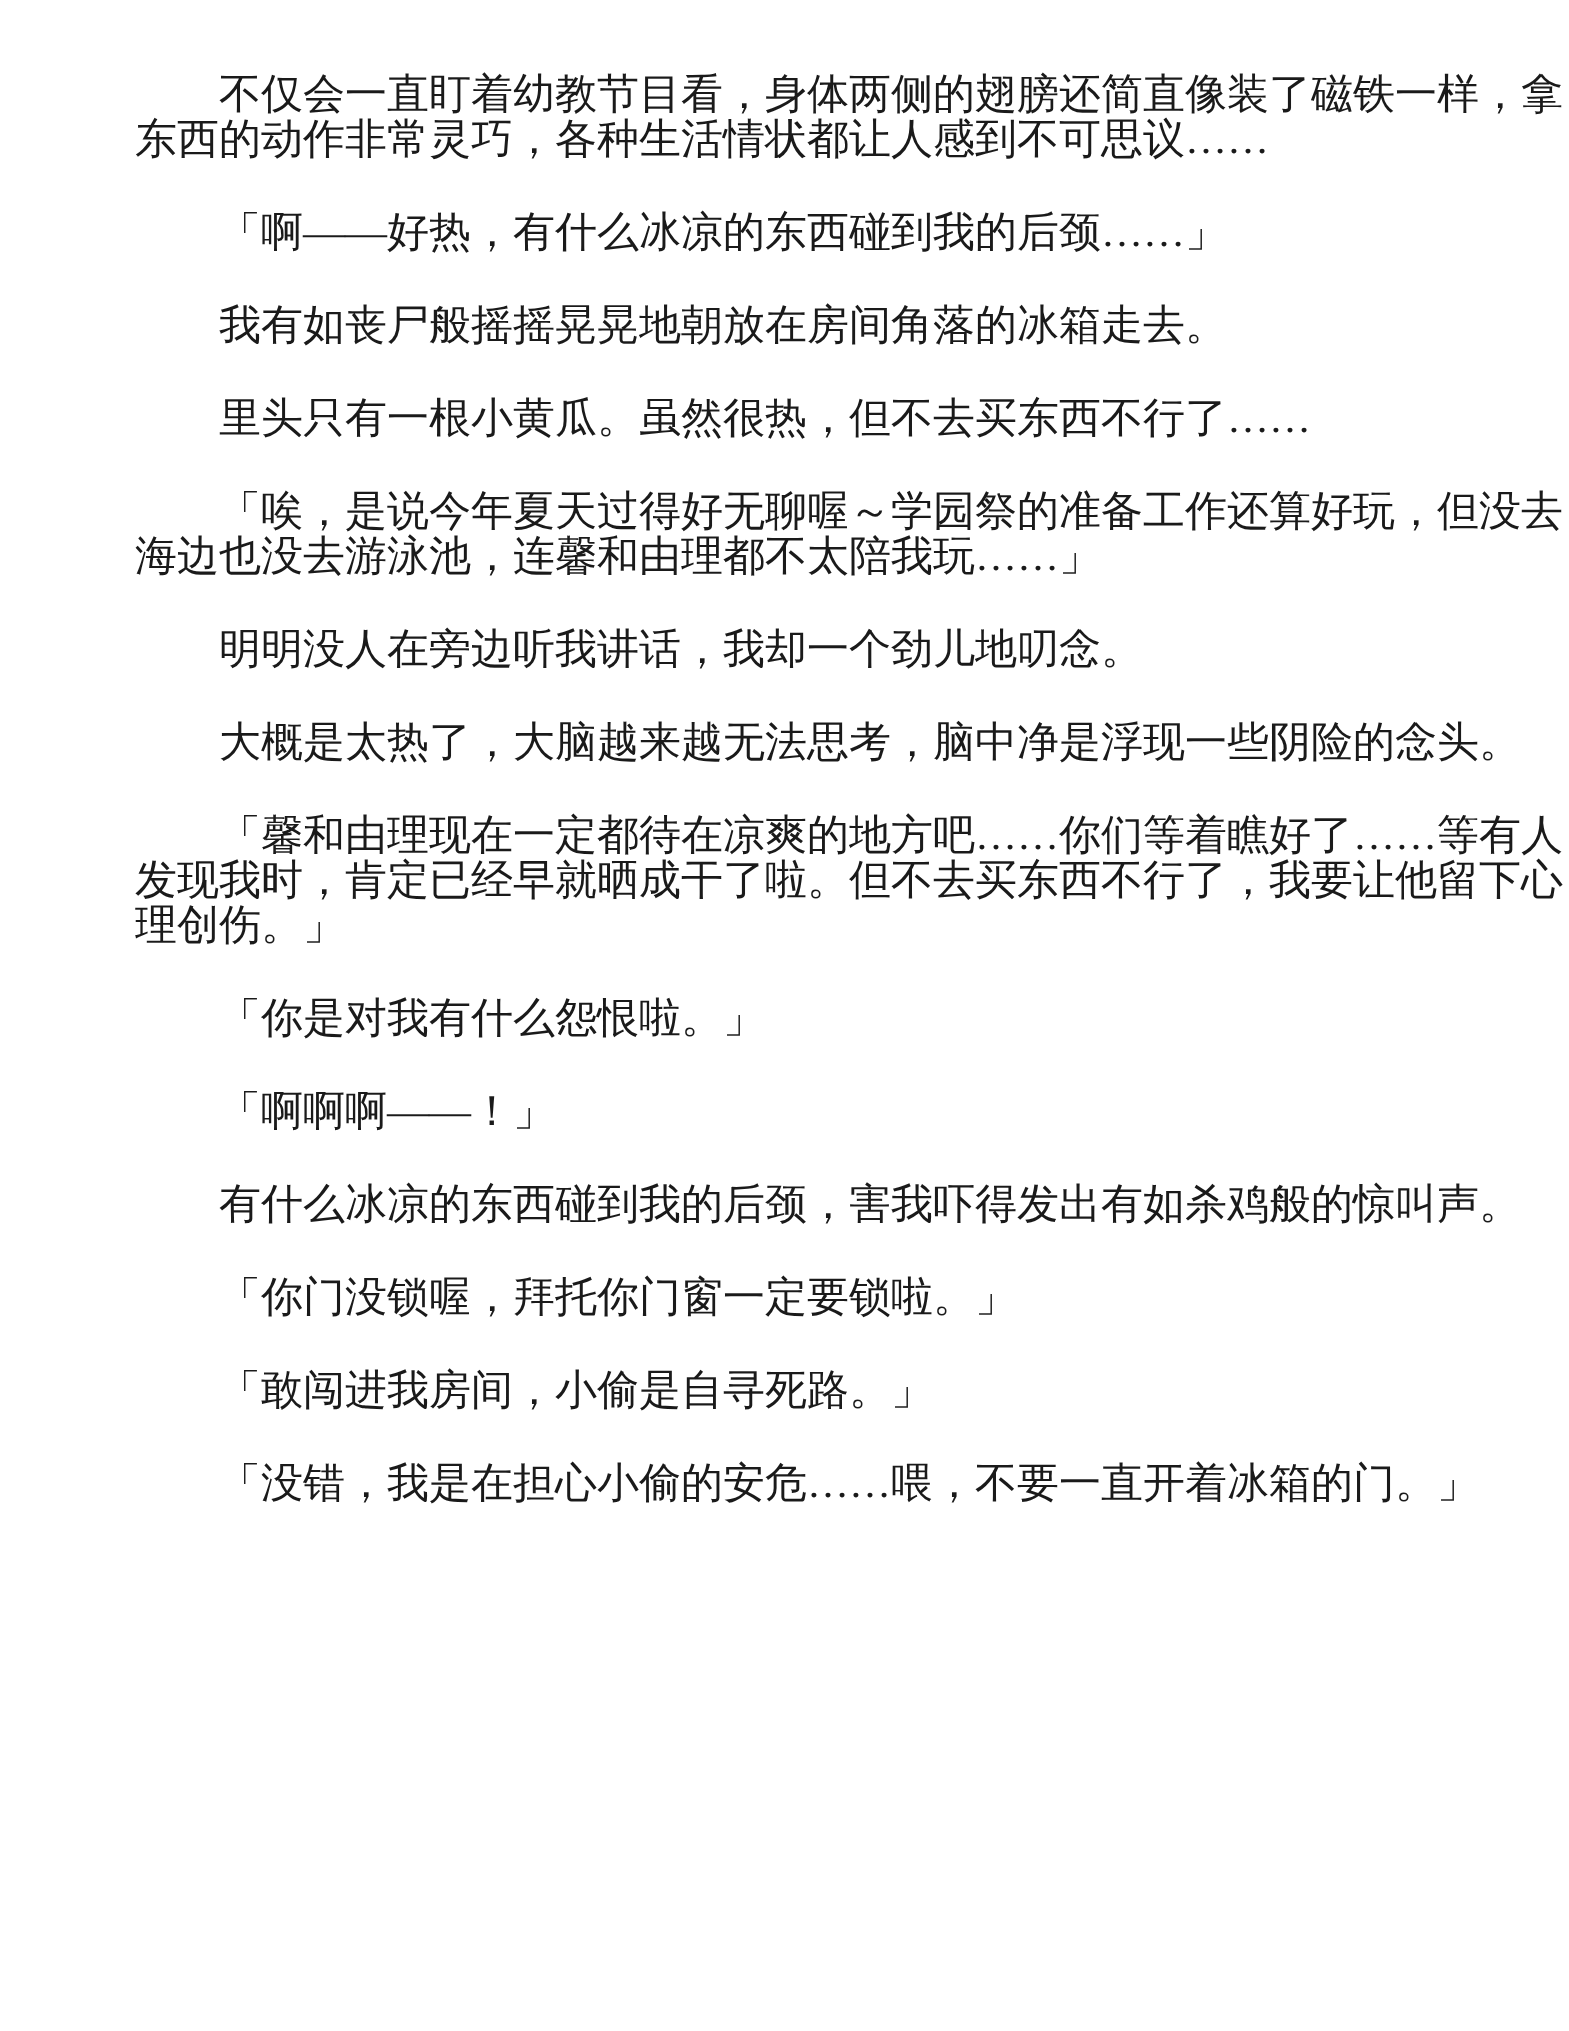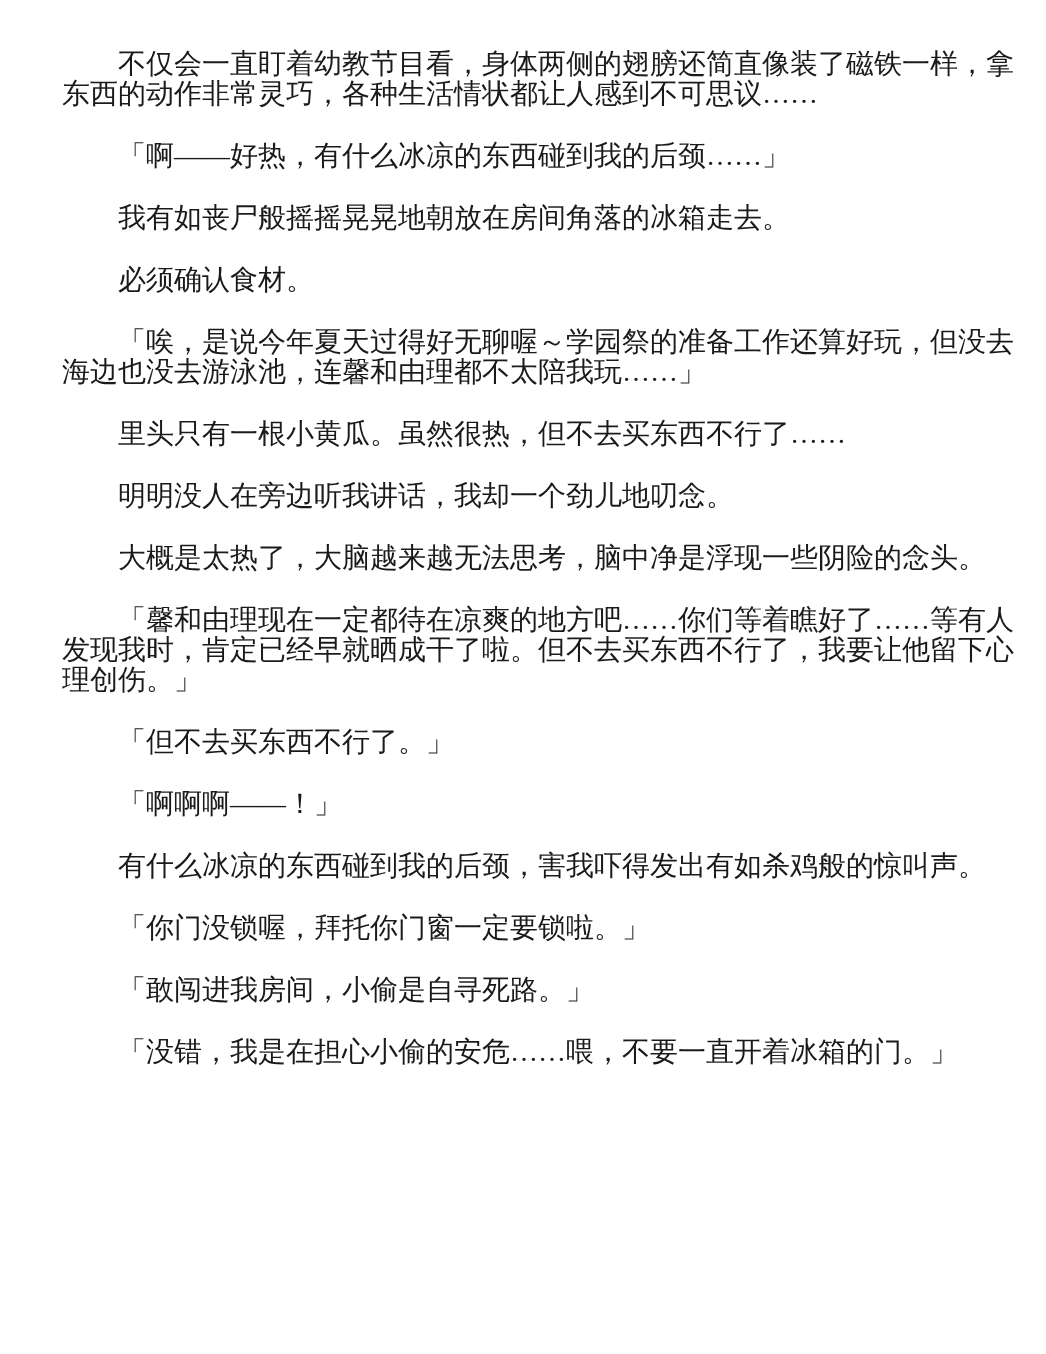--- a/index.html
+++ b/index.html
@@ -9,21 +9,21 @@
   body {
     width: 1046px;
     height: 1354px;
     background: #ffffff;
     overflow: hidden;
   }
   .page {
     box-sizing: border-box;
     width: 1046px;
     height: 1354px;
-    padding: 49px 30px 0 62px;
+    padding: 49px 30px 0 90px;
     background: #ffffff;
   }
   .para {
     width: 952px;
     margin: 0 0 32px 0;
     font-family: "Liberation Serif", "DejaVu Serif", serif;
     font-size: 28px;
     line-height: 30px;
     color: #1a1a1a;
     text-indent: 2em;
@@ -32,25 +32,24 @@
     overflow-wrap: break-word;
   }
 </style>
 </head>
 <body>
 
 <div class="page">
   <p class="para">不仅会一直盯着幼教节目看，身体两侧的翅膀还简直像装了磁铁一样，拿东西的动作非常灵巧，各种生活情状都让人感到不可思议……</p>
   <p class="para">「啊——好热，有什么冰凉的东西碰到我的后颈……」</p>
   <p class="para">我有如丧尸般摇摇晃晃地朝放在房间角落的冰箱走去。</p>
-  <p class="para">必须确认食材。</p>
+  <p class="para">里头只有一根小黄瓜。虽然很热，但不去买东西不行了……</p>
   <p class="para">「唉，是说今年夏天过得好无聊喔～学园祭的准备工作还算好玩，但没去海边也没去游泳池，连馨和由理都不太陪我玩……」</p>
-  <p class="para">里头只有一根小黄瓜。虽然很热，但不去买东西不行了……</p>
   <p class="para">明明没人在旁边听我讲话，我却一个劲儿地叨念。</p>
   <p class="para">大概是太热了，大脑越来越无法思考，脑中净是浮现一些阴险的念头。</p>
   <p class="para">「馨和由理现在一定都待在凉爽的地方吧……你们等着瞧好了……等有人发现我时，肯定已经早就晒成干了啦。但不去买东西不行了，我要让他留下心理创伤。」</p>
-  <p class="para">「但不去买东西不行了。」</p>
+  <p class="para">「你是对我有什么怨恨啦。」</p>
   <p class="para">「啊啊啊——！」</p>
   <p class="para">有什么冰凉的东西碰到我的后颈，害我吓得发出有如杀鸡般的惊叫声。</p>
   <p class="para">「你门没锁喔，拜托你门窗一定要锁啦。」</p>
   <p class="para">「敢闯进我房间，小偷是自寻死路。」</p>
   <p class="para">「没错，我是在担心小偷的安危……喂，不要一直开着冰箱的门。」</p>
 </div>
 
 </body></html>

